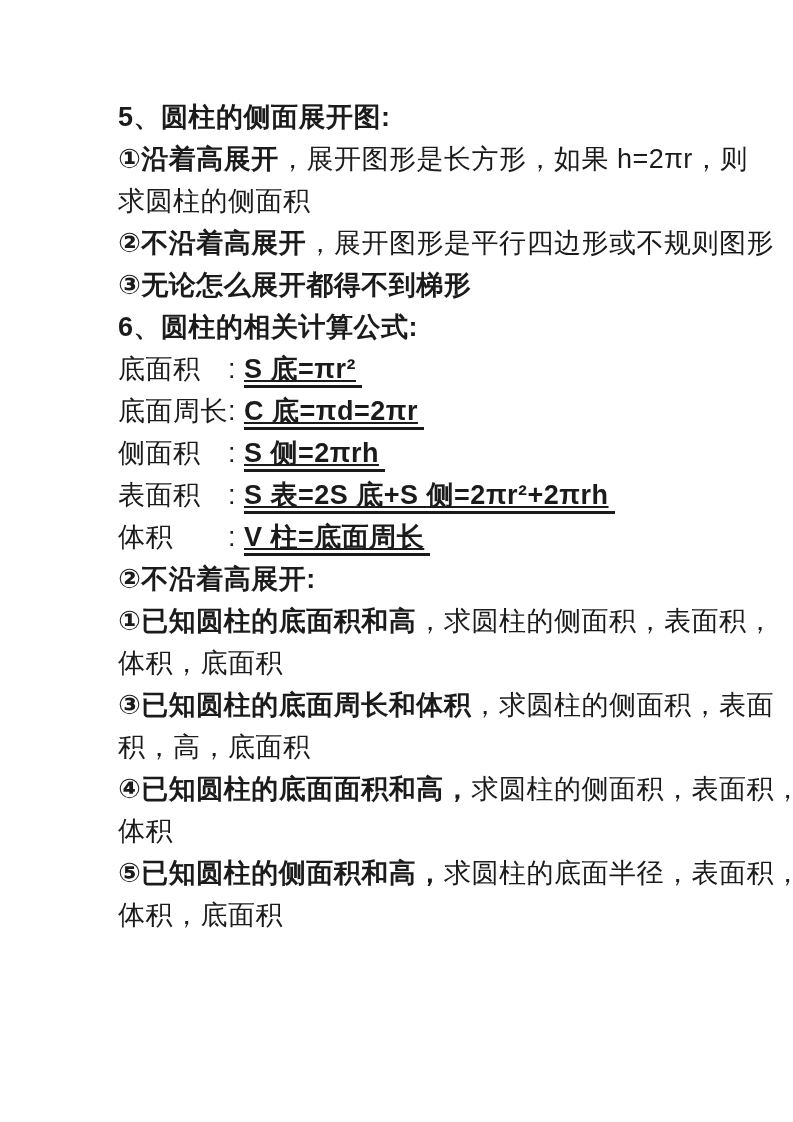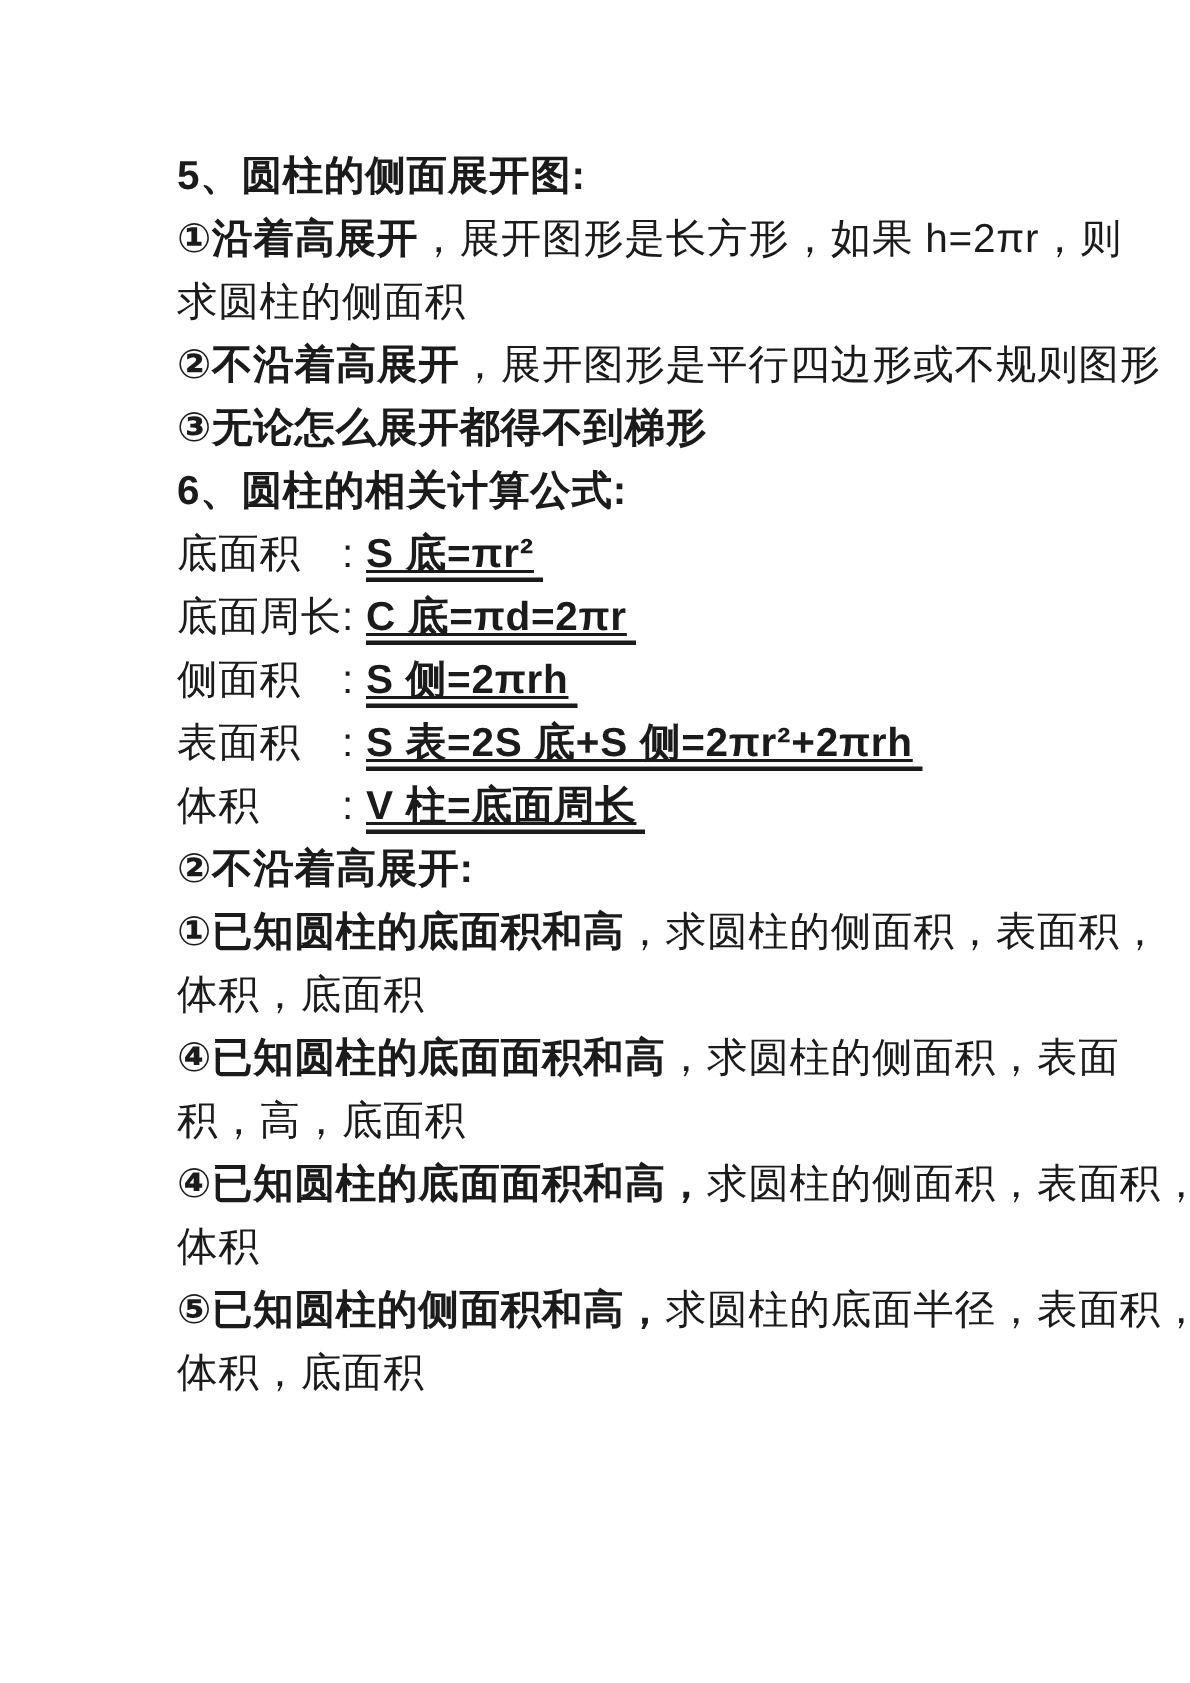--- a/index.html
+++ b/index.html
@@ -51,20 +51,20 @@
       <div class="line para"><span class="seg-b ">③无论怎么展开都得不到梯形</span></div>
       <div class="line heading"><span class="seg-b ">6、圆柱的相关计算公式:</span></div>
       <div class="line formula"><span class="">底面积　: </span><span class="seg-b seg-u">S 底=πr²</span></div>
       <div class="line formula"><span class="">底面周长: </span><span class="seg-b seg-u">C 底=πd=2πr</span></div>
       <div class="line formula"><span class="">侧面积　: </span><span class="seg-b seg-u">S 侧=2πrh</span></div>
       <div class="line formula"><span class="">表面积　: </span><span class="seg-b seg-u">S 表=2S 底+S 侧=2πr²+2πrh</span></div>
       <div class="line formula"><span class="">体积　　: </span><span class="seg-b seg-u">V 柱=底面周长</span></div>
       <div class="line heading"><span class="seg-b ">②不沿着高展开:</span></div>
       <div class="line para"><span class="seg-b ">①已知圆柱的底面积和高</span><span class="">，求圆柱的侧面积，表面积，</span></div>
       <div class="line para"><span class="">体积，底面积</span></div>
-      <div class="line para"><span class="seg-b ">④已知圆柱的底面面积和高</span><span class="">，求圆柱的侧面积，表面</span></div>
+      <div class="line para"><span class="seg-b ">③已知圆柱的底面周长和体积</span><span class="">，求圆柱的侧面积，表面</span></div>
       <div class="line para"><span class="">积，高，底面积</span></div>
       <div class="line para"><span class="seg-b ">④已知圆柱的底面面积和高，</span><span class="">求圆柱的侧面积，表面积，</span></div>
       <div class="line para"><span class="">体积</span></div>
       <div class="line para"><span class="seg-b ">⑤已知圆柱的侧面积和高，</span><span class="">求圆柱的底面半径，表面积，</span></div>
       <div class="line para"><span class="">体积，底面积</span></div>
     </div>
 </div>
 
 </body></html>

